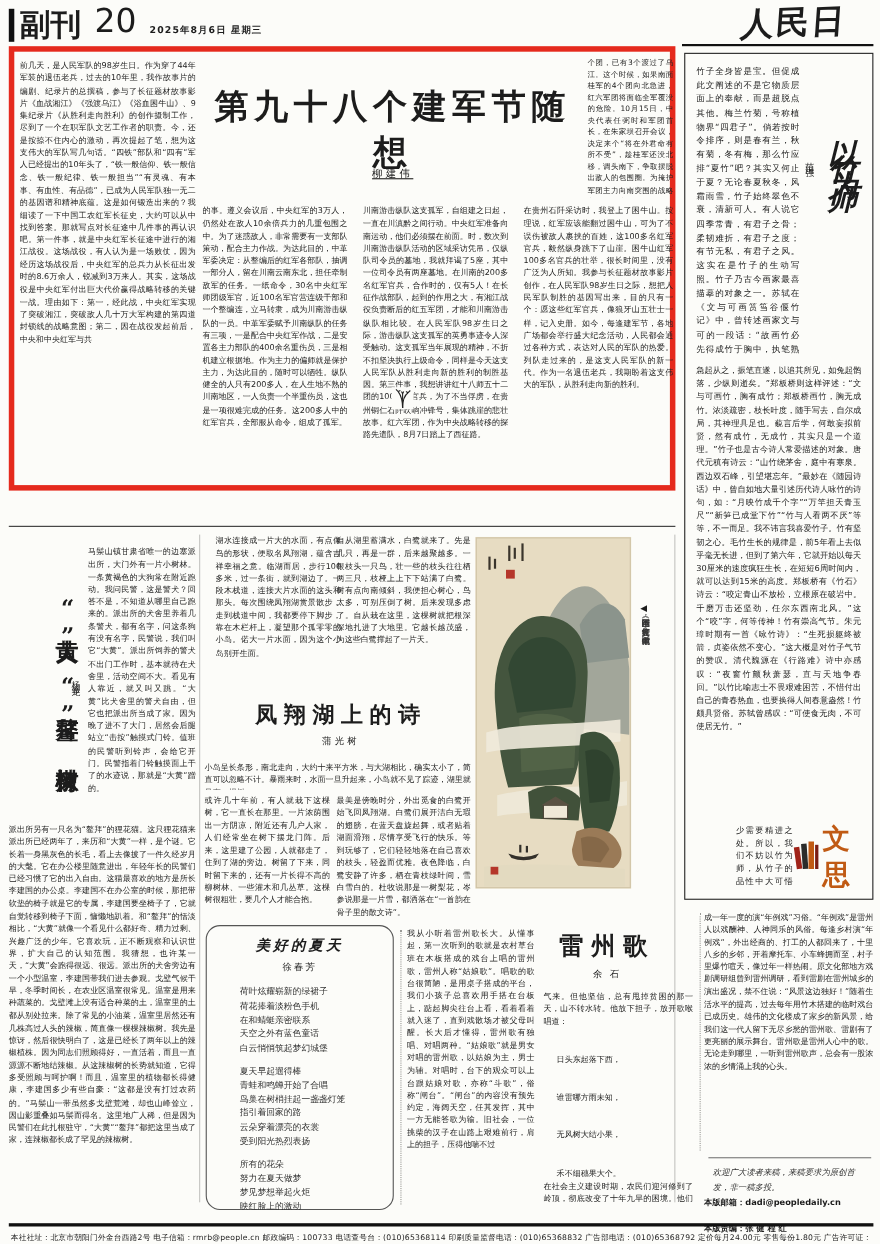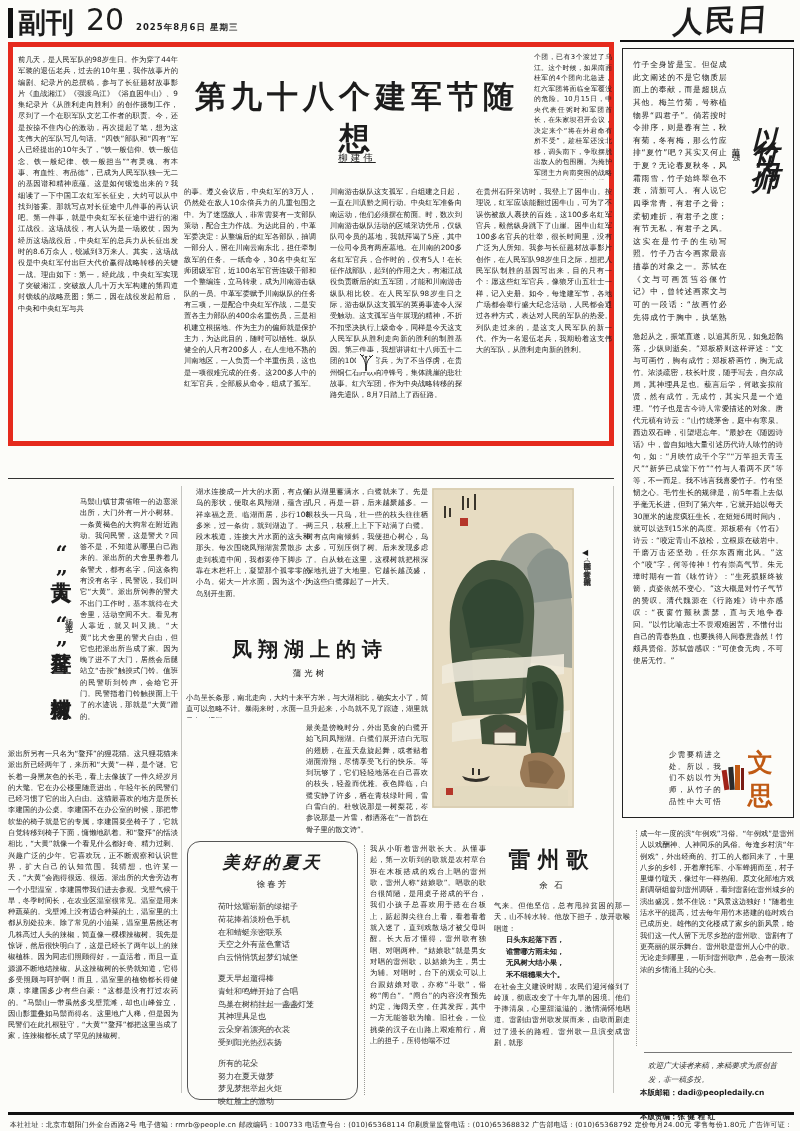--- a/index.html
+++ b/index.html
@@ -19,21 +19,21 @@
   
   #main-title { font-family:"DejaVu Serif", serif; font-weight:bold; font-size:31px;
                 letter-spacing:5px; text-align:center; }
   .byline { text-align:center; font-size:9.5px; letter-spacing:3px; color:#222; }
   
   #red-box { border:5px solid #e52a1d; }
   
   #summer-box { border:1px solid #555; border-radius:13px; }
   .pline { font-size:8px; line-height:1.6; color:#333; }
   .pspacer { height:8px; }
-  .vline { font-size:7.3px; line-height:1.6; font-weight:bold; padding-left:12px; color:#222; }
+  .vline { font-size:7.3px; line-height:1.6; font-weight:normal; padding-left:12px; color:#222;margin-top:23px; }
   
   #dadi-logo { font-family:"DejaVu Serif", serif; font-weight:900; font-size:46px;
                font-style:italic; display:flex; justify-content:space-between; width:130px; }
   #wensi-text { font-family:"DejaVu Serif", serif; font-weight:900; font-size:25px;
                 color:#c05a14; letter-spacing:2px; }
   .small-cap { font-size:7.5px; font-weight:bold; }
   #footer-text { font-size:7px; letter-spacing:0.2px; color:#222; text-align:center; }
   .note-italic { font-style:italic; font-size:7.6px; line-height:1.8; color:#333; }
 </style>
 </head>
@@ -79,20 +79,21 @@
   <div class="abs vert serif" style="left:14px;top:540px;width:60px;height:268px;font-size:21px;font-weight:bold;line-height:1.2;">“大黄”，“鳌拜”，辣椒树</div>
   <div class="abs vert" style="left:62px;top:612px;height:60px;font-size:8px;letter-spacing:3px;">杨盛龙</div>
   <div class="abs txt" style="left:80px;top:496px;width:98px;height:250px;">马鬃山镇甘肃省唯一的边塞派出所，大门外有一片小树林。一条黄褐色的大狗常在附近跑动。我问民警，这是警犬？回答不是，不知道从哪里自己跑来的。派出所的犬舍里养着几条警犬，都有名字，问这条狗有没有名字，民警说，我们叫它“大黄”。派出所饲养的警犬不出门工作时，基本就待在犬舍里，活动空间不大。看见有人靠近，就又叫又跳。“大黄”比犬舍里的警犬自由，但它也把派出所当成了家。因为晚了进不了大门，居然会后腿站立“击按”触摸式门铃。值班的民警听到铃声，会给它开门。民警指着门铃触摸面上干了的水迹说，那就是“大黄”蹭的。</div>
   <div class="abs txt" style="left:8px;top:748px;width:170px;height:312px;">派出所另有一只名为“鳌拜”的狸花猫。这只狸花猫来派出所已经两年了，来历和“大黄”一样，是个谜。它长着一身黑灰色的长毛，看上去像披了一件久经岁月的大氅。它在办公楼里随意进出，年轻年长的民警们已经习惯了它的出入自由。这猫最喜欢的地方是所长李建国的办公桌。李建国不在办公室的时候，那把带软垫的椅子就是它的专属，李建国要坐椅子了，它就自觉转移到椅子下面，慵懒地趴着。和“鳌拜”的恬淡相比，“大黄”就像一个看见什么都好奇、精力过剩、兴趣广泛的少年。它喜欢玩，正不断观察和认识世界，扩大自己的认知范围。我猜想，也许某一天，“大黄”会跑得很远、很远。派出所的犬舍旁边有一个小型温室，李建国带我们进去参观。戈壁气候干旱，冬季时间长，在农业区温室很常见。温室是用来种蔬菜的。戈壁滩上没有适合种菜的土，温室里的土都从别处拉来。除了常见的小油菜，温室里居然还有几株高过人头的辣椒，简直像一棵棵辣椒树。我先是惊讶，然后很快明白了，这是已经长了两年以上的辣椒植株。因为同志们照顾得好，一直活着，而且一直源源不断地结辣椒。从这辣椒树的长势就知道，它得多受照顾与呵护啊！而且，温室里的植物都长得健康，李建国多少有些自豪：“这都是没有打过农药的。”马鬃山一带虽然多戈壁荒滩，却也山峰耸立，因山影重叠如马鬃而得名。这里地广人稀，但是因为民警们在此扎根驻守，“大黄”“鳌拜”都把这里当成了家，连辣椒都长成了罕见的辣椒树。</div>
 
   <div class="abs txt" style="left:196px;top:486px;width:114px;height:146px;">湖水连接成一片大的水面，有点像鸟的形状，便取名凤翔湖，蕴含吉祥幸福之意。临湖而居，步行100多米，过一条街，就到湖边了。一段木栈道，连接大片水面的这头和那头。每次围绕凤翔湖赏景散步，走到栈道中间，我都要停下脚步，靠在木栏杆上，凝望那个孤零零的小岛。偌大一片水面，因为这个小岛别开生面。</div>
   <div class="abs txt" style="left:306px;top:486px;width:122px;height:146px;">自从湖里蓄满水，白鹭就来了。先是几只，再是一群，后来越聚越多。一根枝头一只鸟，壮一些的枝头往往栖两三只，枝桠上上下下站满了白鹭。树有点向南倾斜，我便担心树心，鸟太多，可别压倒了树。后来发现多虑了。自从栽在这里，这棵树就把根深深地扎进了大地里。它越长越茂盛，为这些白鹭撑起了一片天。</div>
   <div class="abs serif" style="left:210px;top:636px;width:200px;text-align:center;font-size:20px;font-weight:bold;letter-spacing:6px;">凤翔湖上的诗</div>
   <div class="abs" style="left:210px;top:668px;width:200px;text-align:center;font-size:8.5px;letter-spacing:3px;">蒲光树</div>
   <div class="abs txt" style="left:186px;top:692px;width:242px;height:26px;">小岛呈长条形，南北走向，大约十来平方米，与大湖相比，确实太小了，简直可以忽略不计。暴雨来时，水面一旦升起来，小岛就不见了踪迹，湖里就只有一棵树。</div>
+  <div class="abs txt" style="left:186px;top:722px;width:114px;height:114px;">或许几十年前，有人就栽下这棵树，它一直长在那里。一片浓荫围出一方阴凉，附近还有几户人家，人们经常坐在树下摆龙门阵。后来，这里建了公园，人就都走了，住到了湖的旁边。树留了下来，同时留下来的，还有一片长得不高的柳树林、一些灌木和几丛草。这棵树很粗壮，要几个人才能合抱。</div>
   <div class="abs txt" style="left:306px;top:722px;width:122px;height:114px;">最美是傍晚时分，外出觅食的白鹭开始飞回凤翔湖。白鹭们展开洁白无瑕的翅膀，在蓝天盘旋起舞，或者贴着湖面滑翔，尽情享受飞行的快乐。等到玩够了，它们轻轻地落在自己喜欢的枝头，轻盈而优雅。夜色降临，白鹭安静了许多，栖在青枝绿叶间，雪白雪白的。杜牧说那是一树梨花，岑参说那是一片雪，都洒落在“一首韵在骨子里的散文诗”。</div>
 
   <div class="abs" style="left:432px;top:488px;width:142px;height:320px;">
     <svg width="142" height="320" viewBox="0 0 142 320">
       <rect width="142" height="320" fill="#e7dcc2"></rect>
       <rect x="1" y="1" width="140" height="318" fill="none" stroke="#cfc3a6" stroke-width="1"></rect>
 
       <g fill="#3a352c">
           <rect x="30" y="8" width="2" height="14"></rect>
           <rect x="35" y="10" width="2" height="10"></rect>
@@ -132,33 +133,33 @@
         </g>
       <rect x="14" y="300" width="7" height="7" fill="#b5362a"></rect>
     </svg>
   </div>
   <div class="abs" style="left:582px;top:548px;width:16px;height:266px;">
     <div style="font-size:8px;">◀</div>
     <div class="vert" style="height:250px;font-size:7.5px;line-height:1.3;color:#333;">中国画《江行图》，作者黄宾虹，中国美术馆藏。</div>
   </div>
 
   <div class="abs" id="summer-box" style="left:187px;top:841px;width:171px;height:259px;">
-    <div class="serif" style="text-align:center;margin-top:9px;font-size:17px;font-weight:bold;font-style:italic;letter-spacing:3px;">美好的夏天</div>
+    <div class="serif" style="text-align:center;margin-top:9px;font-size:13px;font-weight:bold;font-style:italic;letter-spacing:3px;">美好的夏天</div>
     <div style="text-align:center;margin-top:5px;font-size:8.5px;letter-spacing:2px;">徐春芳</div>
     <div style="margin:10px 0 0 30px;overflow:hidden;height:204px;">
         <div class="pline">荷叶炫耀崭新的绿裙子</div>
         <div class="pline">荷花捧着淡粉色手机</div>
         <div class="pline">在和蜻蜓亲密联系</div>
         <div class="pline">天空之外有蓝色童话</div>
         <div class="pline">白云悄悄筑起梦幻城堡</div>
         <div class="pspacer"></div>
         <div class="pline">夏天早起遛得棒</div>
         <div class="pline">青蛙和鸣蝉开始了合唱</div>
         <div class="pline">鸟巢在树梢挂起一盏盏灯笼</div>
-        <div class="pline">其神理具足也</div>
+        <div class="pline">指引着回家的路</div>
         <div class="pline">云朵穿着漂亮的衣裳</div>
         <div class="pline">受到阳光热烈表扬</div>
         <div class="pspacer"></div>
         <div class="pline">所有的花朵</div>
         <div class="pline">努力在夏天做梦</div>
         <div class="pline">梦见梦想举起火炬</div>
         <div class="pline">映红脸上的激动</div>
       </div>
   </div>
 

